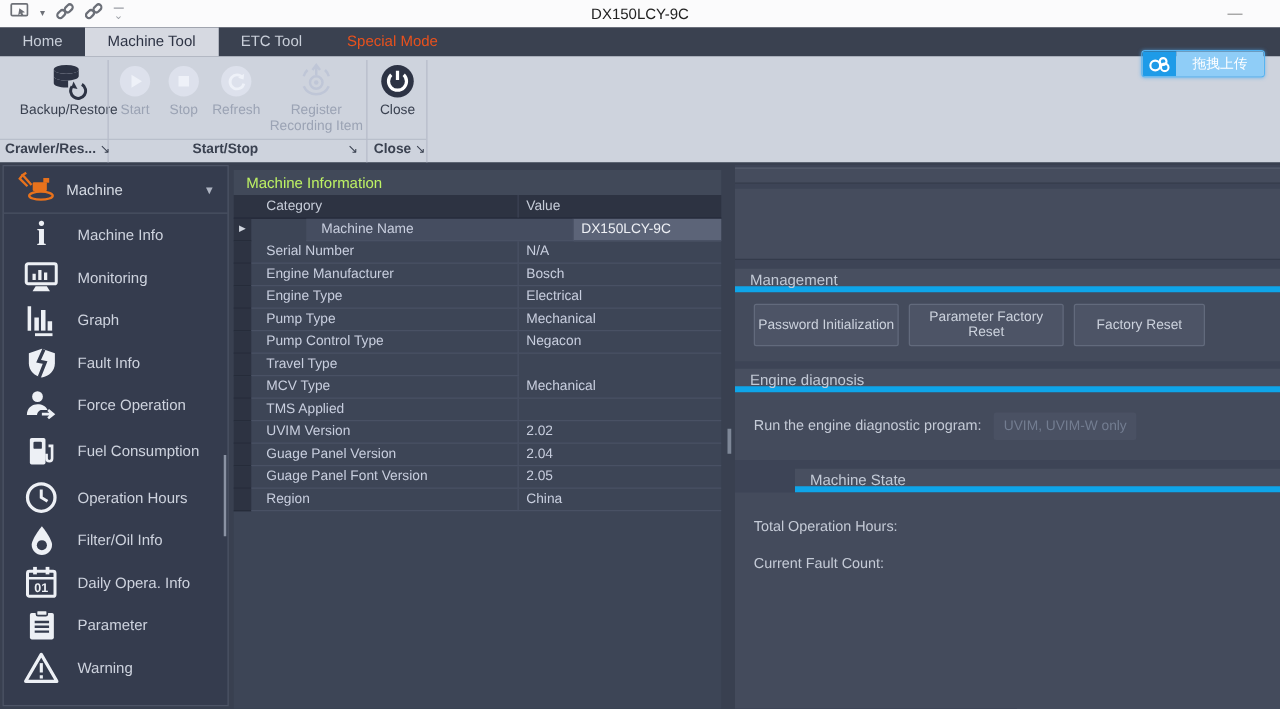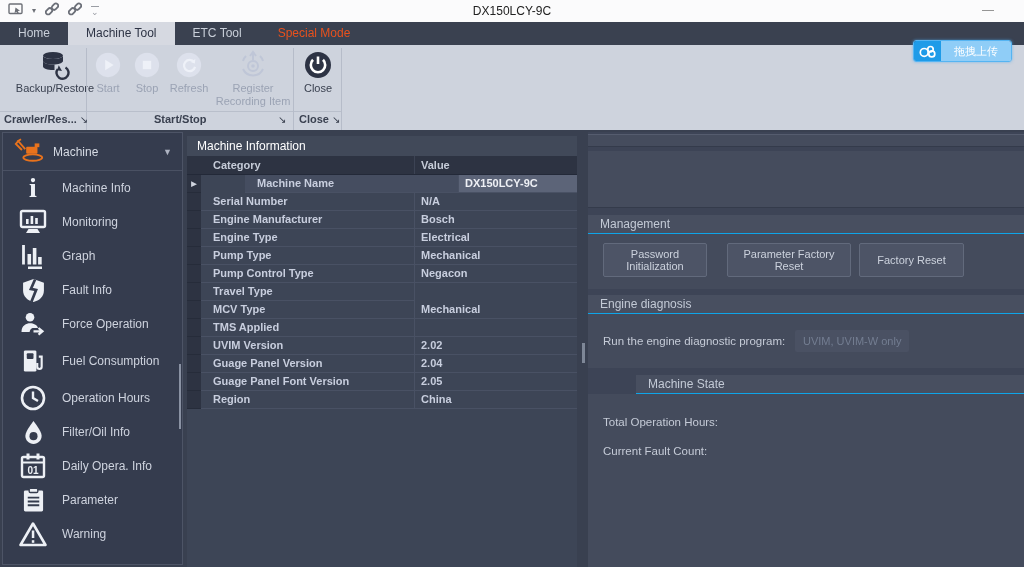--- a/index.html
+++ b/index.html
@@ -45,39 +45,39 @@
   .side-head .shl { flex:1; font-size:12px; color:#d6dbe4; margin-left:8px; }
   .side-head .shc { font-size:9px; color:#aeb4c2; }
   .sitem { height:34px; display:flex; align-items:center; padding-left:13px; cursor:pointer; }
   .sitem .sic { width:34px; display:flex; align-items:center; justify-content:center; }
   .sitem .slb { margin-left:12px; font-size:12px; color:#ced3de; width:100px; line-height:14px; }
   .i-glyph { font-family:"Liberation Serif",serif; font-weight:bold; font-size:28px; color:#edf0f5; line-height:26px; }
   .side-scroll { position:absolute; right:1px; top:231px; width:2px; height:65px; background:#8a92a3; }
 
   
   .tpanel { position:absolute; left:187px; top:6px; width:390px; height:431px; background:#3d4556; }
-  .ttitle { height:20px; background:#414959; color:#ffffff; font-size:12px; line-height:20px; padding-left:10px; }
-  .tgrid { position:relative;font-weight:bold; }
+  .ttitle { height:20px; background:#414959; color:#bef264; font-size:12px; line-height:20px; padding-left:10px; }
+  .tgrid { position:relative; }
   .thead { display:flex; height:19px; background:#2d3342; border-bottom:1px solid #232938; }
   .thead .hind { width:14px; }
   .thead .hcat { width:214px; font-size:11px; color:#c6ccd8; line-height:19px; padding-left:12px; border-right:1px solid #3c4354; }
   .thead .hval { flex:1; font-size:11px; color:#c6ccd8; line-height:19px; padding-left:6px; }
   .trow { display:flex; height:18px; }
   .trow .tind { width:14px; background:#2d3342; border-bottom:1px solid #262c3a; font-size:7px; color:#cfd4de; line-height:18px; text-align:center; }
   .trow .tcat { width:214px; font-size:11px; color:#c8cede; line-height:17px; padding-left:12px; border-bottom:1px solid #495164; border-right:1px solid #495164; }
   .trow .tval { flex:1; font-size:11px; color:#c8cede; line-height:17px; padding-left:6px; border-bottom:1px solid #495164; }
   .trow.sel .tcat { background:#454d60;margin-left:44px; }
   .trow.sel .tval { background:#5c6478; color:#eef0f5; }
   .mid-scroll { position:absolute; left:582px; top:213px; width:3px; height:20px; background:#7e8797; }
 
   
   .rpanel { position:absolute; left:588px; top:2px; width:436px; height:435px; background:#3d4456; }
   .rp-strip { position:absolute; left:0; top:2px; width:436px; height:13px; background:#454c5d; border-top:1px solid #555c6e; border-bottom:1px solid #343b4b; }
   .rp-box { position:absolute; left:0; top:19px; width:436px; height:57px; background:#454c5d; border-bottom:1px solid #343b4b; }
-  .sect-head { position:absolute; left:0; width:436px; height:19px; background:#484f60; border-bottom:1px solid #0ea5e9; color:#c3cad6; font-size:12px; line-height:19px; padding-left:12px; }
+  .sect-head { position:absolute; left:0; width:436px; height:19px; background:#484f60; border-bottom:5px solid #0ea5e9; color:#c3cad6; font-size:12px; line-height:19px; padding-left:12px; }
   .sect-body { position:absolute; left:0; width:436px; background:#444b5c; }
   .mg-head { top:83px; } .mg-body { top:102px; height:55px; }
   .ed-head { top:163px; } .ed-body { top:182px; height:54px; }
   .ms-head { top:243px;margin-left:48px; } .ms-body { top:262px; height:173px; }
   .pbtn { position:absolute; top:9px; height:34px; background:#4d5466; border:1px solid #626a7c; border-radius:2px; color:#ccd2dd; font-size:11px; cursor:pointer; }
   .ed-row { display:flex; align-items:center; height:54px; padding-left:15px; }
   .ed-lbl { font-size:11.5px; color:#c5cbd7; }
   .ed-btn { margin-left:10px; width:114px; height:22px; background:#4a5163; border:none; border-radius:2px; color:#737d91; font-size:11px; }
   .ms-line { position:absolute; left:15px; font-size:11.5px; color:#c5cbd7; }
 </style>
@@ -437,21 +437,21 @@
     </div>
 
     <div class="mid-scroll"></div>
 
     <div class="rpanel">
       <div class="rp-strip"></div>
       <div class="rp-box"></div>
 
       <div class="sect-head mg-head">Management</div>
       <div class="sect-body mg-body">
-        <button class="pbtn" style="left:15px;width:104px;">Password Initialization</button>
+        <button class="pbtn" style="left:15px;width:116px;">Password Initialization</button>
         <button class="pbtn" style="left:139px;width:124px;">Parameter Factory Reset</button>
         <button class="pbtn" style="left:271px;width:105px;">Factory Reset</button>
       </div>
 
       <div class="sect-head ed-head">Engine diagnosis</div>
       <div class="sect-body ed-body">
         <div class="ed-row">
           <span class="ed-lbl">Run the engine diagnostic program:</span>
           <button class="ed-btn" disabled="">UVIM, UVIM-W only</button>
         </div>

